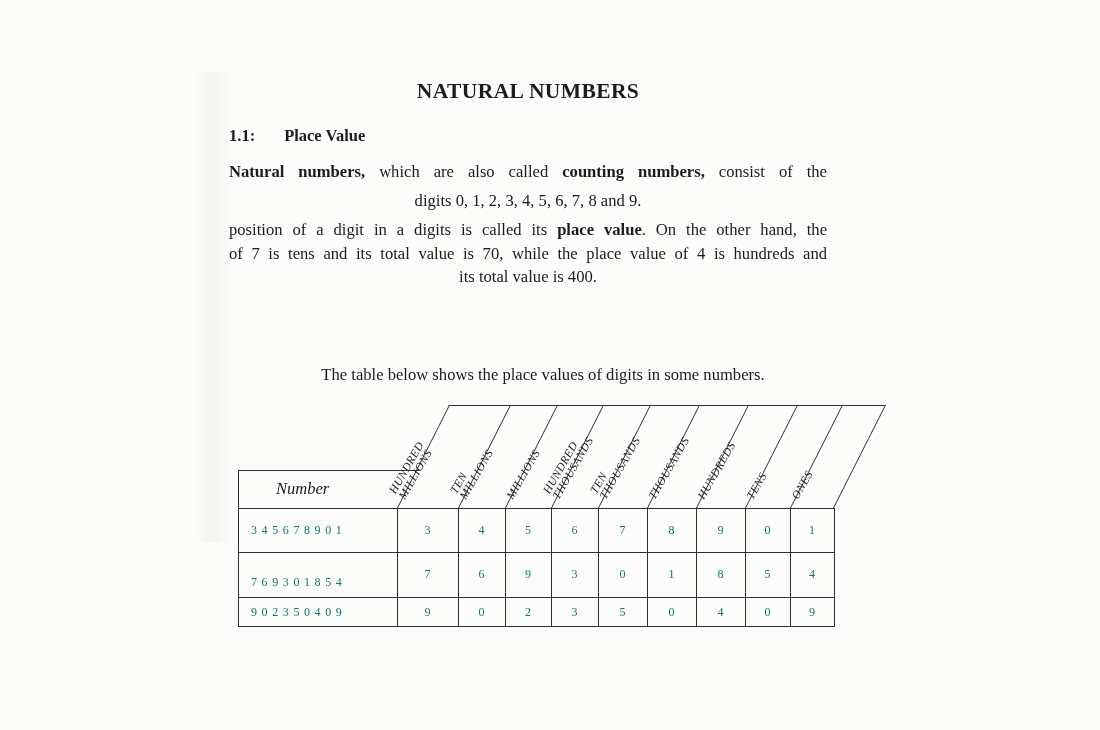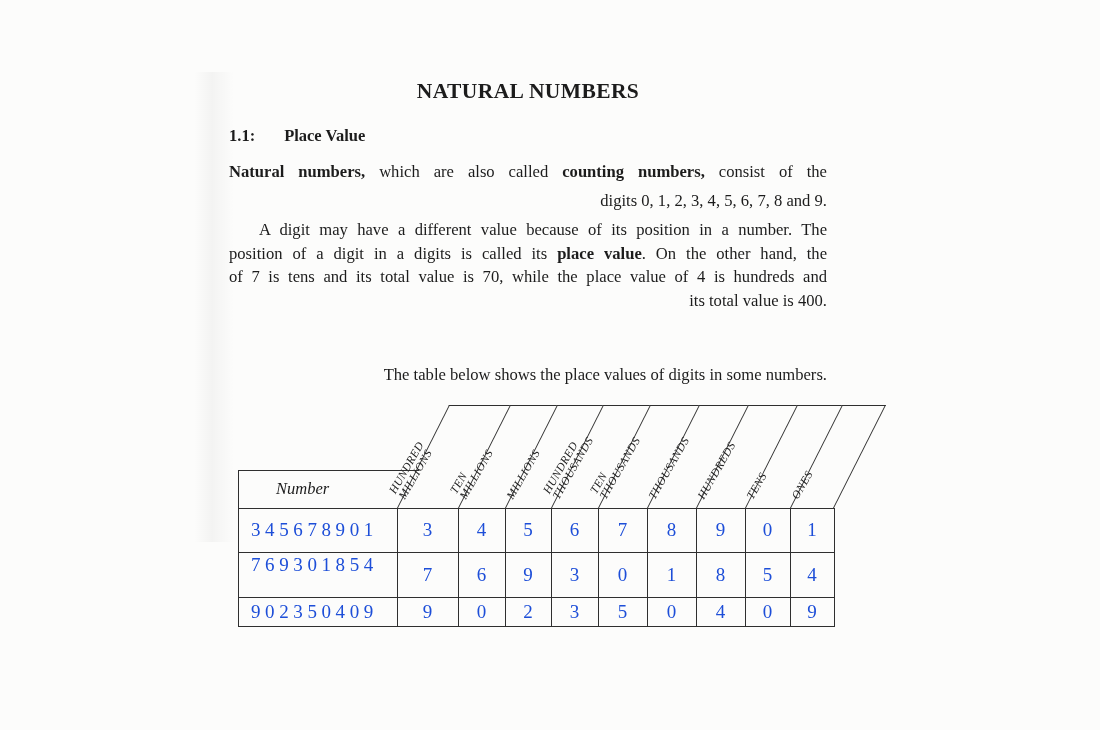--- a/index.html
+++ b/index.html
@@ -21,21 +21,21 @@
     text-align:center; font-size:21.5px; font-weight:bold; letter-spacing:0.4px;
   }
   .section-head {
     position:absolute; left:229px; top:126px;
     font-size:16.5px; font-weight:bold; display:flex; gap:29px;
   }
   .para { position:absolute; left:229px; width:598px; font-size:16.6px; }
   #p1 { top:157px; line-height:29px; }
   #p2 { top:218px; line-height:23.6px; }
   #p3 { top:363px; line-height:24px; }
-  .tline { text-align:right; }
+  .tline { text-align:center; }
   .tline.just { text-align:justify; text-align-last:justify; }
   .tline.ind  { text-indent:30px; }
   .b { font-weight:bold; }
 
   .tbl { position:absolute; left:224px; top:405px; width:700px; height:230px;margin-left:14px; }
   .hdr {
     position:absolute; top:0; height:103px;
     border-left:1.4px solid #2f2f2f; border-top:1.4px solid #2f2f2f;
     transform:skewX(-26.8deg); transform-origin:0 100%;
     background:transparent;
@@ -43,21 +43,21 @@
   .hdr.last { border-right:1.4px solid #2f2f2f; }
   .hdr .lab {
     position:absolute; left:5px; bottom:7px;
     transform:skewX(26.8deg) rotate(-60deg); transform-origin:0 100%;
     font-style:italic; font-size:11.5px; line-height:11px;
     letter-spacing:0.4px; white-space:nowrap; color:#222;
   }
   .gl { position:absolute; background:#2f2f2f; }
   .cell {
     position:absolute; display:flex; align-items:center; justify-content:center;
-    font-size:19px; color:#1d4ed8;
+    font-size:12px; color:#0f766e;
   }
   .numcell { justify-content:flex-start; padding-left:13px; letter-spacing:4.6px; }
   .corner {
     position:absolute; left:38px; top:65px; width:120px; height:38px;
     display:flex; align-items:center; font-style:italic; font-size:16.5px;
   }
 </style>
 </head>
 <body>
 
@@ -68,21 +68,20 @@
 <div class="section-head">
   <span>1.1:</span>
   <span>Place Value</span>
 </div>
 
 <div class="para" id="p1">
     <div class="tline just"><span class="b">Natural numbers,</span><span> which are also called </span><span class="b">counting numbers,</span><span> consist of the</span></div>
     <div class="tline"><span>digits 0, 1, 2, 3, 4, 5, 6, 7, 8 and 9.</span></div>
   </div>
 <div class="para" id="p2">
-    <div class="tline just ind"><span>A digit may have a different value because of its position in a number. The</span></div>
     <div class="tline just"><span>position of a digit in a digits is called its </span><span class="b">place value</span><span>. On the other hand, the</span></div>
     <div class="tline just"><span>of 7 is tens and its total value is 70, while the place value of 4 is hundreds and</span></div>
     <div class="tline"><span>its total value is 400.</span></div>
   </div>
 <div class="para" id="p3">
     <div class="tline ind"><span>The table below shows the place values of digits in some numbers.</span></div>
   </div>
 
 <div class="tbl" id="tbl">
   <div class="corner">Number</div>
@@ -138,21 +137,21 @@
     <div class="cell numcell" style="left: 0px; top: 103px; width: 159px; height: 44px;">345678901</div>
     <div class="cell" style="left: 159px; top: 103px; width: 61px; height: 44px;">3</div>
     <div class="cell" style="left: 220px; top: 103px; width: 47px; height: 44px;">4</div>
     <div class="cell" style="left: 267px; top: 103px; width: 46px; height: 44px;">5</div>
     <div class="cell" style="left: 313px; top: 103px; width: 47px; height: 44px;">6</div>
     <div class="cell" style="left: 360px; top: 103px; width: 49px; height: 44px;">7</div>
     <div class="cell" style="left: 409px; top: 103px; width: 49px; height: 44px;">8</div>
     <div class="cell" style="left: 458px; top: 103px; width: 49px; height: 44px;">9</div>
     <div class="cell" style="left: 507px; top: 103px; width: 45px; height: 44px;">0</div>
     <div class="cell" style="left: 552px; top: 103px; width: 44px; height: 44px;">1</div>
-    <div class="cell numcell" style="left: 0px; top: 137px; width: 159px; height: 45px;">769301854</div>
+    <div class="cell numcell" style="left: 0px; top: 155px; width: 159px; height: 45px;">769301854</div>
     <div class="cell" style="left: 159px; top: 147px; width: 61px; height: 45px;">7</div>
     <div class="cell" style="left: 220px; top: 147px; width: 47px; height: 45px;">6</div>
     <div class="cell" style="left: 267px; top: 147px; width: 46px; height: 45px;">9</div>
     <div class="cell" style="left: 313px; top: 147px; width: 47px; height: 45px;">3</div>
     <div class="cell" style="left: 360px; top: 147px; width: 49px; height: 45px;">0</div>
     <div class="cell" style="left: 409px; top: 147px; width: 49px; height: 45px;">1</div>
     <div class="cell" style="left: 458px; top: 147px; width: 49px; height: 45px;">8</div>
     <div class="cell" style="left: 507px; top: 147px; width: 45px; height: 45px;">5</div>
     <div class="cell" style="left: 552px; top: 147px; width: 44px; height: 45px;">4</div>
     <div class="cell numcell" style="left: 0px; top: 192px; width: 159px; height: 30px;">902350409</div>

